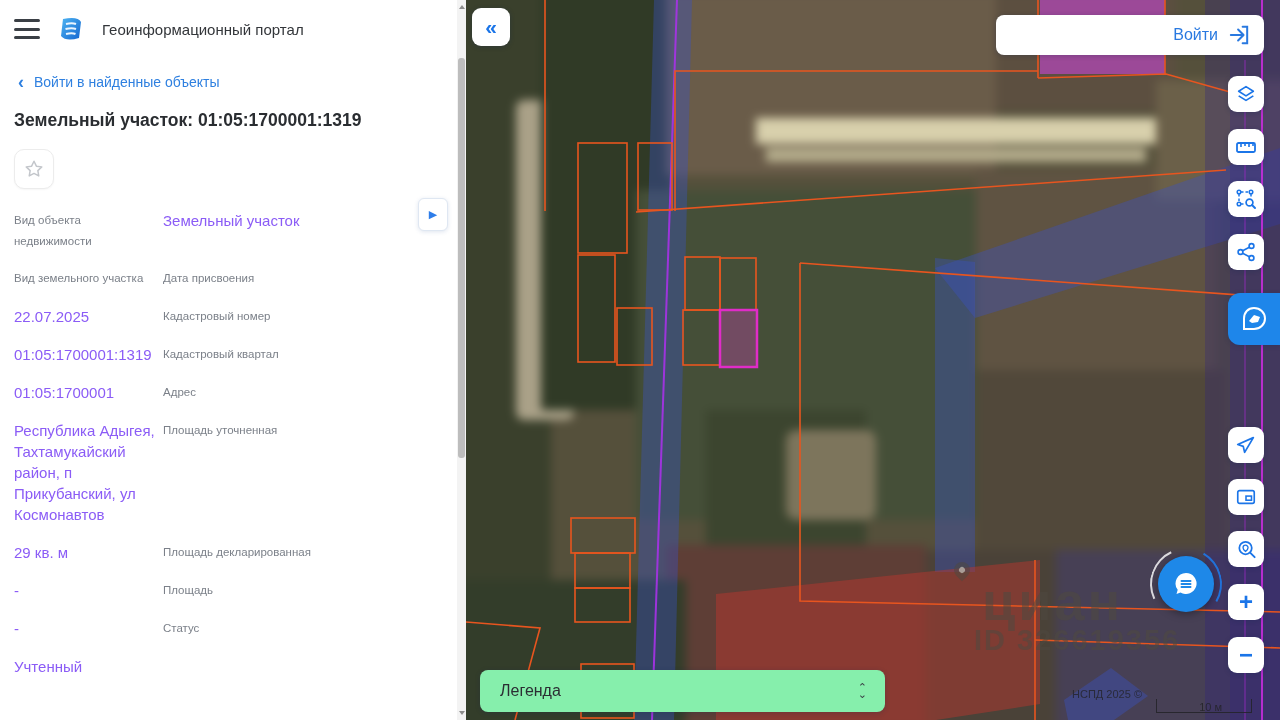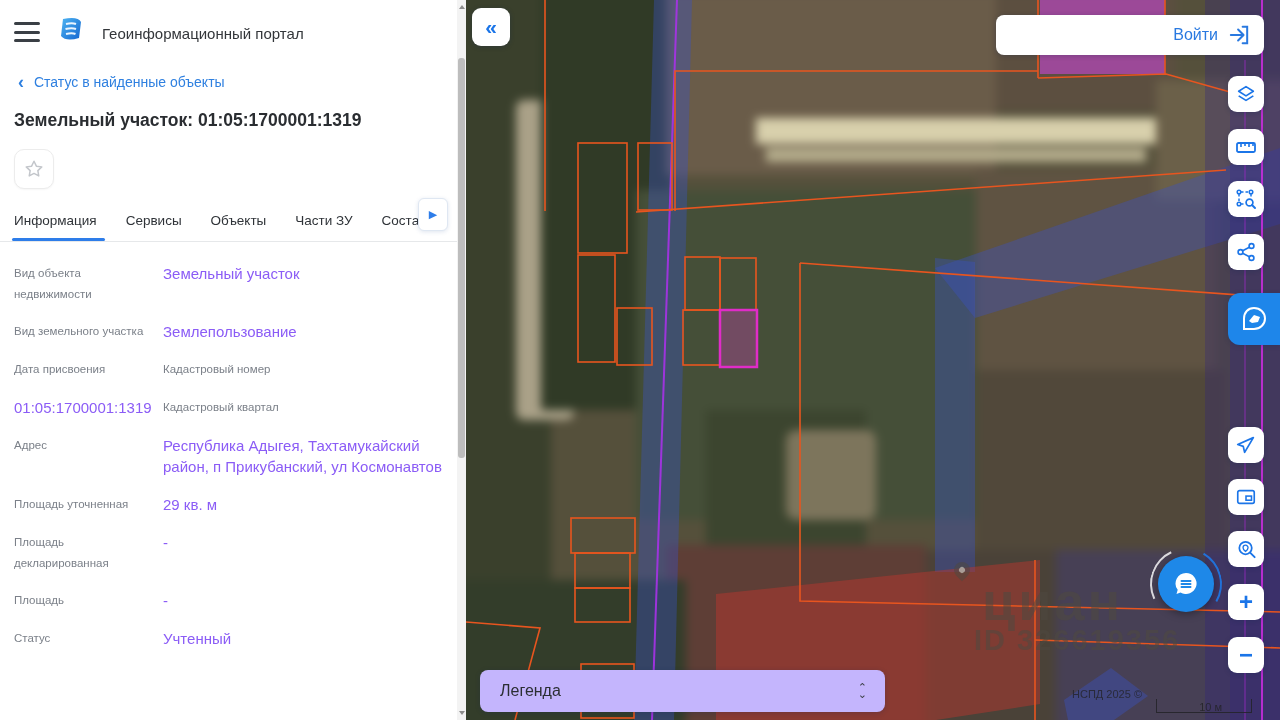--- a/index.html
+++ b/index.html
@@ -1,21 +1,21 @@
 <!DOCTYPE html>
 <html><head>
 <meta charset="utf-8">
 <style>
   * { margin:0; padding:0; box-sizing:border-box; }
   html,body { width:1280px; height:720px; overflow:hidden; font-family:"Liberation Sans", sans-serif; background:#fff; }
   .stage { position:relative; width:1280px; height:720px; overflow:hidden; }
 
   
   .sidebar { position:absolute; left:0; top:0; width:457px; height:720px; background:#fff; z-index:5; }
-  .sb-header { display:flex; align-items:flex-end; gap:18px; padding:16px 16px 10px 14px; }
+  .sb-header { display:flex; align-items:center; gap:18px; padding:16px 16px 10px 14px; }
   .hamburger { width:26px; height:20px; display:flex; flex-direction:column; justify-content:space-between; cursor:pointer; }
   .hamburger span { display:block; height:3px; background:#3a3f45; border-radius:2px; }
   .logo { width:26px; height:26px; }
   .app-title { font-size:15px; color:#33363a; }
   .back-row { display:flex; align-items:center; gap:10px; padding:22px 16px 0 18px; color:#2f80e0; font-size:14px; cursor:pointer; }
   .back-chevron { font-size:18px; font-weight:bold; line-height:14px; }
   .page-title { padding:20px 28px 0 14px; font-size:17.5px; font-weight:bold; color:#2a2d31; }
   .star-btn { margin:18px 0 0 14px; width:40px; height:40px; border:1px solid #ececec; border-radius:10px; background:#fff; display:flex; align-items:center; justify-content:center; box-shadow:0 1px 2px rgba(0,0,0,0.04); cursor:pointer; }
   .tabs { position:relative; display:flex; margin-top:14px; padding:0 14px; border-bottom:1px solid #e6e8ea; white-space:nowrap; overflow:hidden; }
   .tab { font-size:13.5px; color:#2f3338; padding:10px 0 13px 0; margin-right:29px; cursor:pointer; position:relative; }
@@ -42,21 +42,21 @@
   .overlay { position:absolute; left:0; top:0; z-index:2; }
 
   .ctl { position:absolute; width:36px; height:36px; background:#fff; border-radius:9px; box-shadow:0 1px 5px rgba(20,40,80,0.30); display:flex; align-items:center; justify-content:center; cursor:pointer; z-index:8; right:16px; color:#1b75e8; }
   .ctl svg { display:block; }
   .ctl.active-tool { right:0; width:52px; height:52px; background:#1e86ea; border-radius:12px 0 0 12px; }
   .ctl.plus, .ctl.minus { font-size:24px; font-weight:bold; color:#1b75e8; }
 
   .login-bar { position:absolute; left:530px; top:15px; width:268px; height:40px; background:#fff; border-radius:8px; box-shadow:0 1px 5px rgba(20,40,80,0.25); display:flex; align-items:center; justify-content:flex-end; gap:10px; padding:0 14px; z-index:9; cursor:pointer; }
   .login-label { color:#2979e0; font-size:16px; }
   .collapse-btn { position:absolute; left:6px; top:8px; width:38px; height:38px; background:#fff; border-radius:9px; box-shadow:0 1px 5px rgba(20,40,80,0.3); display:flex; align-items:center; justify-content:center; color:#1b75e8; font-size:21px; font-weight:bold; z-index:9; cursor:pointer; }
-  .legend-bar { position:absolute; left:14px; top:670px; width:405px; height:42px; background:#c4b5fd; border-radius:8px; box-shadow:0 1px 5px rgba(20,40,80,0.25); display:flex; align-items:center; justify-content:space-between; padding:0 18px 0 20px; z-index:9; cursor:pointer; }
+  .legend-bar { position:absolute; left:14px; top:670px; width:405px; height:42px; background:#86efac; border-radius:8px; box-shadow:0 1px 5px rgba(20,40,80,0.25); display:flex; align-items:center; justify-content:space-between; padding:0 18px 0 20px; z-index:9; cursor:pointer; }
   .legend-label { font-size:16px; color:#2b2e33; }
   .legend-caret { display:flex; flex-direction:column; line-height:7px; color:#3a3f45; font-size:11px; }
 
   .watermark { position:absolute; left:470px; top:552px; color:rgba(78,72,64,0.55); z-index:3; pointer-events:none; }
   .wm-pin { position:absolute; left:18px; top:10px; width:16px; height:16px; border-radius:50% 50% 50% 0; background:rgba(78,72,64,0.55); transform:rotate(-45deg); }
   .wm-pin::after { content:""; position:absolute; left:5px; top:5px; width:6px; height:6px; border-radius:50%; background:rgba(200,195,185,0.7); }
   .wm-brand { position:absolute; left:46px; top:18px; font-size:54px; font-weight:bold; letter-spacing:3px; }
   .wm-id { position:absolute; left:38px; top:72px; font-size:29px; font-weight:bold; letter-spacing:2px; white-space:nowrap; }
 
   .chat-btn { position:absolute; left:692px; top:556px; width:56px; height:56px; border-radius:50%; background:#1e88e8; box-shadow:0 2px 8px rgba(0,0,0,0.35); display:flex; align-items:center; justify-content:center; z-index:8; cursor:pointer; }
@@ -90,51 +90,45 @@
         <path d="M5 3 Q20 0 23 6 L21 22 Q8 26 3 20 Z" fill="url(#lg)"></path>
         <path d="M8 8 Q14 6.5 18 8" stroke="#eaf5ff" stroke-width="2" fill="none"></path>
         <path d="M7.5 13 Q14 11.5 18 13" stroke="#eaf5ff" stroke-width="2" fill="none"></path>
         <path d="M8 18 Q14 16.5 17.5 18" stroke="#eaf5ff" stroke-width="2" fill="none"></path>
       </svg>
       <div class="app-title">Геоинформационный портал</div>
     </div>
 
     <div class="back-row">
       <span class="back-chevron">‹</span>
-      <span>Статус в найденные объекты</span>
+      <span>Войти в найденные объекты</span>
     </div>
 
     <div class="page-title">Земельный участок: 01:05:1700001:1319</div>
 
     <div class="star-btn">
       <svg width="22" height="22" viewBox="0 0 24 24">
         <path d="M12 3.5l2.6 5.4 5.9.8-4.3 4.1 1 5.8L12 16.8 6.8 19.6l1-5.8-4.3-4.1 5.9-.8z" fill="none" stroke="#c3c6cb" stroke-width="1.6" stroke-linejoin="round"></path>
       </svg>
     </div>
 
-    <div class="tabs">
-      <div class="tab active">Информация</div>
-      <div class="tab">Сервисы</div>
-      <div class="tab">Объекты</div>
-      <div class="tab">Части ЗУ</div>
-      <div class="tab">Соста</div>
-    </div>
     <div class="tab-next-btn">
         <span>▶</span>
       </div>
 
     <div class="fields">
       <div class="f-label">Вид объекта недвижимости</div>
       <div class="f-value">Земельный участок</div>
       <div class="f-label">Вид земельного участка</div>
-      <div class="f-value">Землепользование</div>
       <div class="f-label">Дата присвоения</div>
+      <div class="f-value">22.07.2025</div>
       <div class="f-label">Кадастровый номер</div>
       <div class="f-value">01:05:1700001:1319</div>
       <div class="f-label">Кадастровый квартал</div>
+      <div class="f-value">01:05:1700001</div>
       <div class="f-label">Адрес</div>
       <div class="f-value">Республика Адыгея, Тахтамукайский район, п Прикубанский, ул Космонавтов</div>
       <div class="f-label">Площадь уточненная</div>
       <div class="f-value">29 кв. м</div>
       <div class="f-label">Площадь декларированная</div>
       <div class="f-value">-</div>
       <div class="f-label">Площадь</div>
       <div class="f-value">-</div>
       <div class="f-label">Статус</div>
       <div class="f-value">Учтенный</div>

